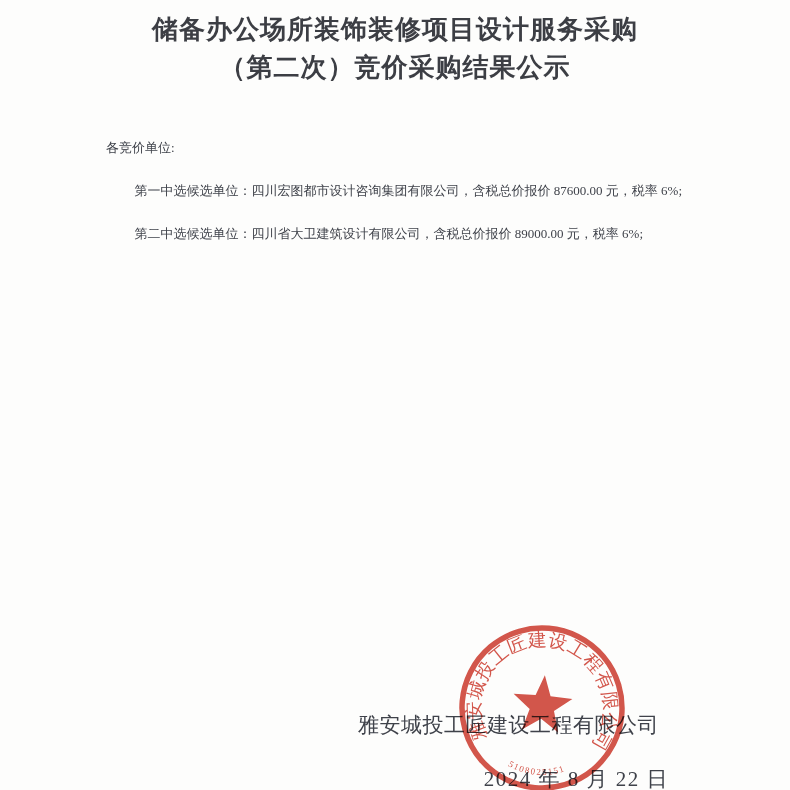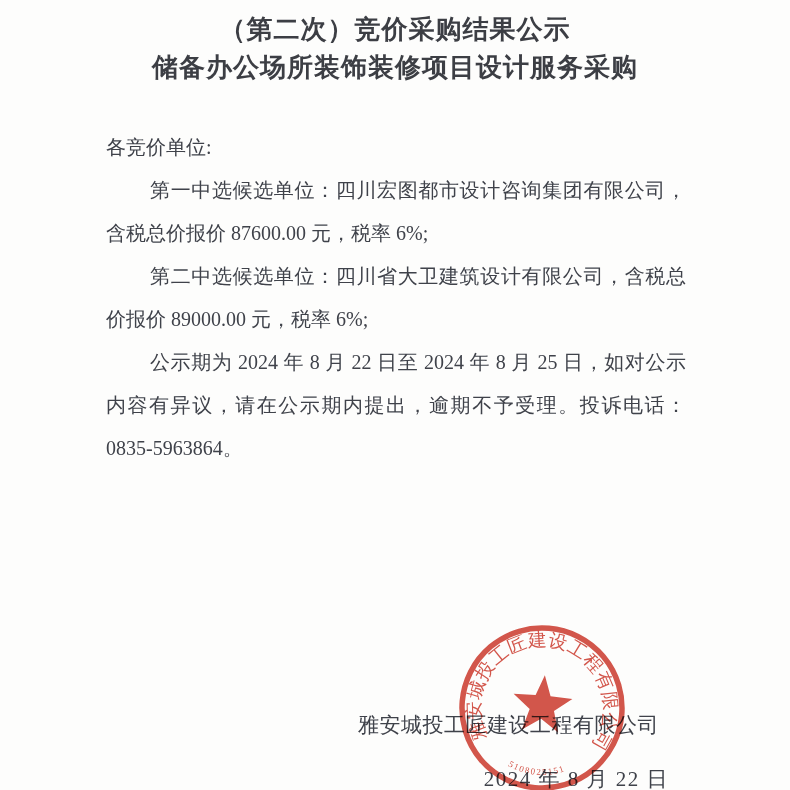--- a/index.html
+++ b/index.html
@@ -26,21 +26,21 @@
     font-weight: 700;
     line-height: 38px;
     letter-spacing: 1px;
     color: #3c3e44;
   }
   .body-text {
     position: absolute;
     top: 126px;
     left: 106px;
     width: 580px;
-    font-size: 20px;
+    font-size: 13px;
     line-height: 43px;
     text-align: justify;
     color: #3f424a;
   }
   .para {
     margin: 0;
     text-indent: 2.2em;
   }
   .salutation {
     text-indent: 0;
@@ -84,29 +84,28 @@
     font-family: "Liberation Serif", "DejaVu Serif", serif;
     fill: #cd392c;
   }
 </style>
 </head>
 <body>
 
 <div class="page">
 
   <div class="title">
+    <div>储备办公场所装饰装修项目设计服务采购</div>
     <div>（第二次）竞价采购结果公示</div>
-    <div>储备办公场所装饰装修项目设计服务采购</div>
   </div>
 
   <div class="body-text">
     <p class="para salutation">各竞价单位:</p>
     <p class="para">第一中选候选单位：四川宏图都市设计咨询集团有限公司，含税总价报价 87600.00 元，税率 6%;</p>
     <p class="para">第二中选候选单位：四川省大卫建筑设计有限公司，含税总价报价 89000.00 元，税率 6%;</p>
-    <p class="para">公示期为 2024 年 8 月 22 日至 2024 年 8 月 25 日，如对公示内容有异议，请在公示期内提出，逾期不予受理。投诉电话：0835-5963864。</p>
   </div>
 
   <div class="signature">雅安城投工匠建设工程有限公司</div>
 
   <div class="doc-date">2024 年 8 月 22 日</div>
 
   <div class="seal">
     <svg viewBox="0 0 172 172">
       <circle cx="86" cy="86" r="80" fill="none" stroke="#cd392c" stroke-width="5.5"></circle>
       <path id="sealArcTop" d="M 33.4 118.9 A 62 62 0 1 1 138.6 118.9" fill="none"></path>

